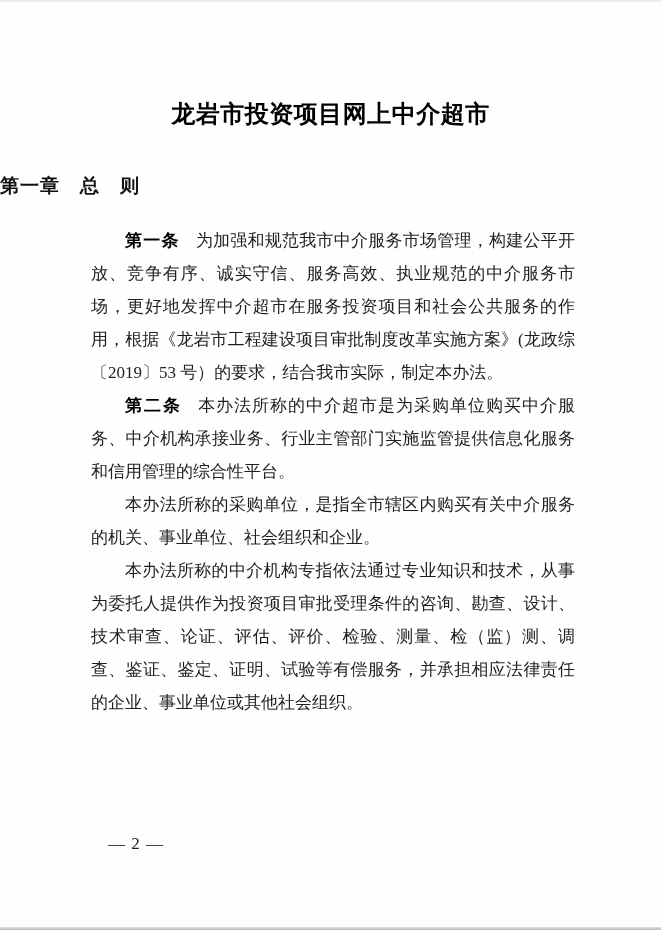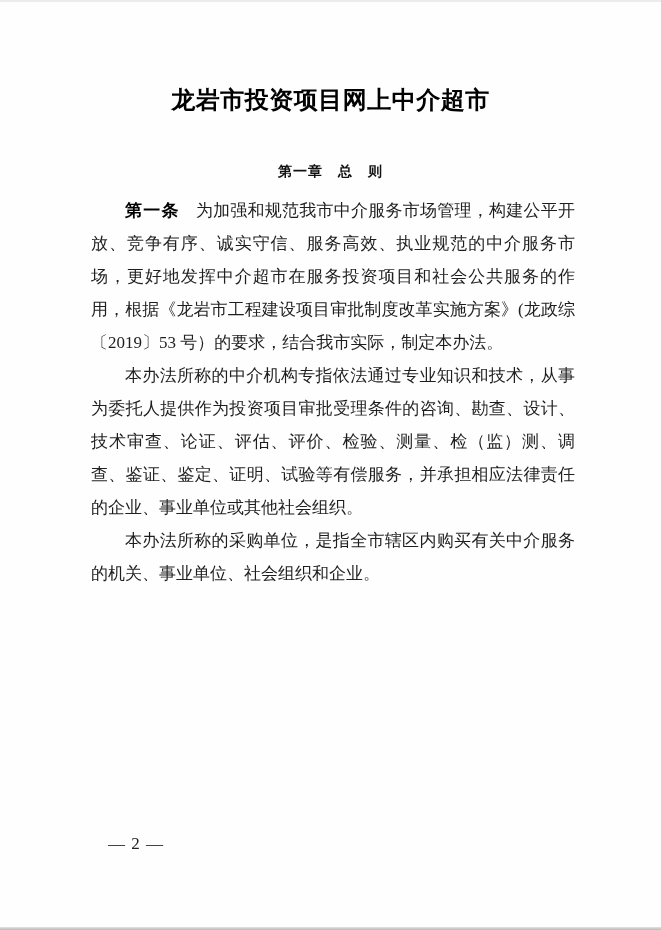--- a/index.html
+++ b/index.html
@@ -22,41 +22,41 @@
     height: 2px;
     background: #ececec;
   }
   .edge-bottom {
     position: absolute;
     bottom: 0; left: 0; right: 0;
     height: 3px;
     background: linear-gradient(to bottom, #e2e2e2, #b9b9b9);
   }
   .doc-title {
-    margin: 2px;
+    margin: 16px;
     padding-top: 81px;
     text-align: center;
     font-size: 24px;
     font-weight: 700;
     line-height: 34px;
     color: #000;
     letter-spacing: 0.5px;
   }
   .chapter-heading {
     margin-top: 42px;
-    text-align: center;
-    font-size: 14px;
+    text-align: left;
+    font-size: 19px;
     font-weight: 700;
     letter-spacing: 1px;
     color: #111;
     line-height: 26px;
     font-family: Liberation Serif, serif;
   }
   .doc-body {
-    margin: 9px 86px 0 91px;
+    margin: 25px 86px 0 91px;
     width: 484px;
     font-size: 17px;
     line-height: 33px;
     text-align: justify;
     color: #1e1e1e;
   }
   .para {
     margin: 0;
     text-indent: 2em;
   }
@@ -85,23 +85,24 @@
 
   <h1 class="doc-title">
     <span>龙岩市投资项目网上中介超市</span><br>
   </h1>
 
   <div class="chapter-heading">第一章　总　则</div>
 
   <div class="doc-body">
     <p class="para"><span class="para-label">第一条</span><span>为加强和规范我市中介服务市场管理，构建公平开放、竞争有序、诚实守信、服务高效、执业规范的中介服务市场，更好地发挥中介超市在服务投资项目和社会公共服务的作用，根据《龙岩市工程建设项目审批制度改革实施方案》(龙政综〔2019〕53 号）的要求，结合我市实际，制定本办法。</span></p>
 
+    <p class="para"><span class="para-label">第二条</span><span>本办法所称的中介超市是为采购单位购买中介服务、中介机构承接业务、行业主管部门实施监管提供信息化服务和信用管理的综合性平台。</span></p>
+
+    <p class="para"><span class="para-label"></span><span>本办法所称的采购单位，是指全市辖区内购买有关中介服务的机关、事业单位、社会组织和企业。</span></p>
 
     <p class="para"><span class="para-label"></span><span>本办法所称的中介机构专指依法通过专业知识和技术，从事为委托人提供作为投资项目审批受理条件的咨询、勘查、设计、技术审查、论证、评估、评价、检验、测量、检（监）测、调查、鉴证、鉴定、证明、试验等有偿服务，并承担相应法律责任的企业、事业单位或其他社会组织。</span></p>
-
-    <p class="para"><span class="para-label"></span><span>本办法所称的采购单位，是指全市辖区内购买有关中介服务的机关、事业单位、社会组织和企业。</span></p>
 
   </div>
 
   <div class="page-footer">— 2 —</div>
 
   <div class="edge-bottom"></div>
 </div>
 
 </body></html>

